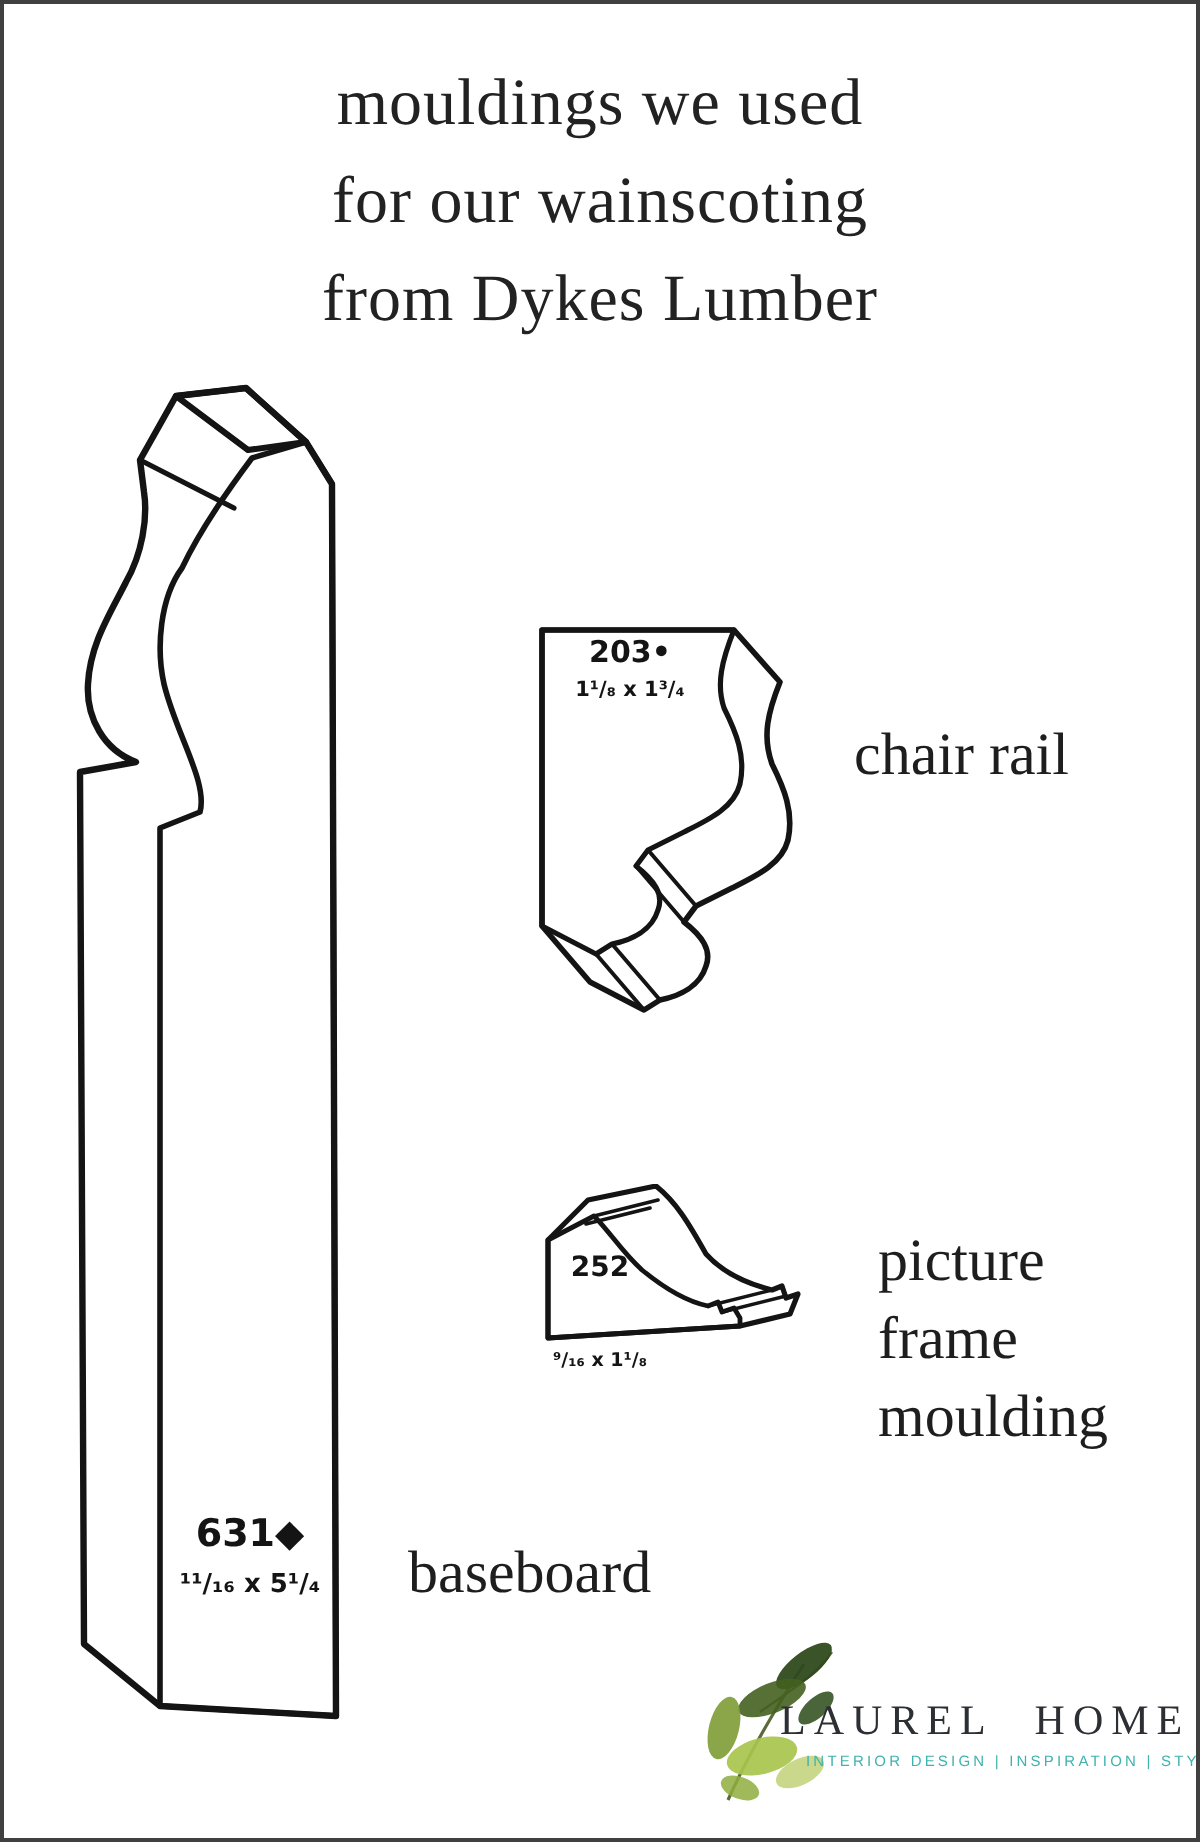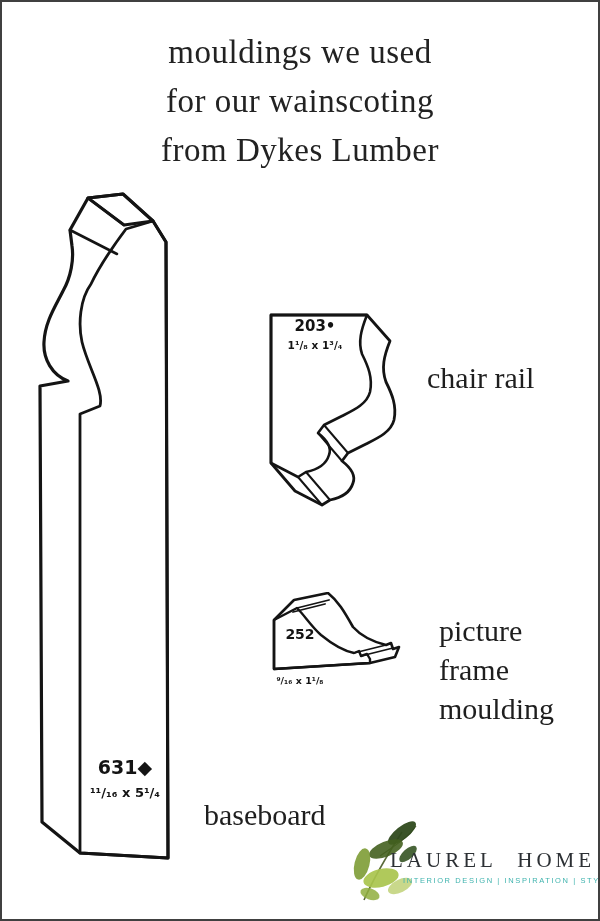--- a/index.html
+++ b/index.html
@@ -107,21 +107,21 @@
   <div class="part-dims" style="left:266px;top:645px;width:64px;font-size:9.5px;margin-top:28px;">⁹/₁₆ x 1¹/₈</div>
 
   <div class="side-label" style="left:425px;top:356px;">chair rail</div>
 
   <div class="side-label" style="left:437px;top:566px;margin-top:43px;">
     <div>picture</div>
     <div>frame</div>
     <div>moulding</div>
   </div>
 
-  <div class="side-label" style="left:202px;top:765px;margin-top:28px;">baseboard</div>
+  <div class="side-label" style="left:202px;top:765px;">baseboard</div>
 
   <div class="logo">
     <svg width="74" height="96" viewBox="0 0 74 96" style="position:absolute;left:0;top:4px;">
       <path d="M14,84 C22,66 34,44 52,16" stroke="#5a6a3a" stroke-width="1.6" fill="none"></path>
       <path d="M30,40 C44,30 58,22 66,10" stroke="#5a6a3a" stroke-width="1.2" fill="none"></path>
       <ellipse cx="52" cy="17" rx="17" ry="6.5" transform="rotate(-38 52 17)" fill="#2f4a1e" opacity="0.95"></ellipse>
       <ellipse cx="36" cy="33" rx="18" ry="7.5" transform="rotate(-22 36 33)" fill="#44601f" opacity="0.9"></ellipse>
       <ellipse cx="58" cy="38" rx="11" ry="5" transform="rotate(-42 58 38)" fill="#355423" opacity="0.9"></ellipse>
       <ellipse cx="12" cy="48" rx="7.5" ry="16" transform="rotate(14 12 48)" fill="#7d9c35" opacity="0.9"></ellipse>
       <ellipse cx="31" cy="62" rx="18" ry="9" transform="rotate(-14 31 62)" fill="#a9c44d" opacity="0.92"></ellipse>

